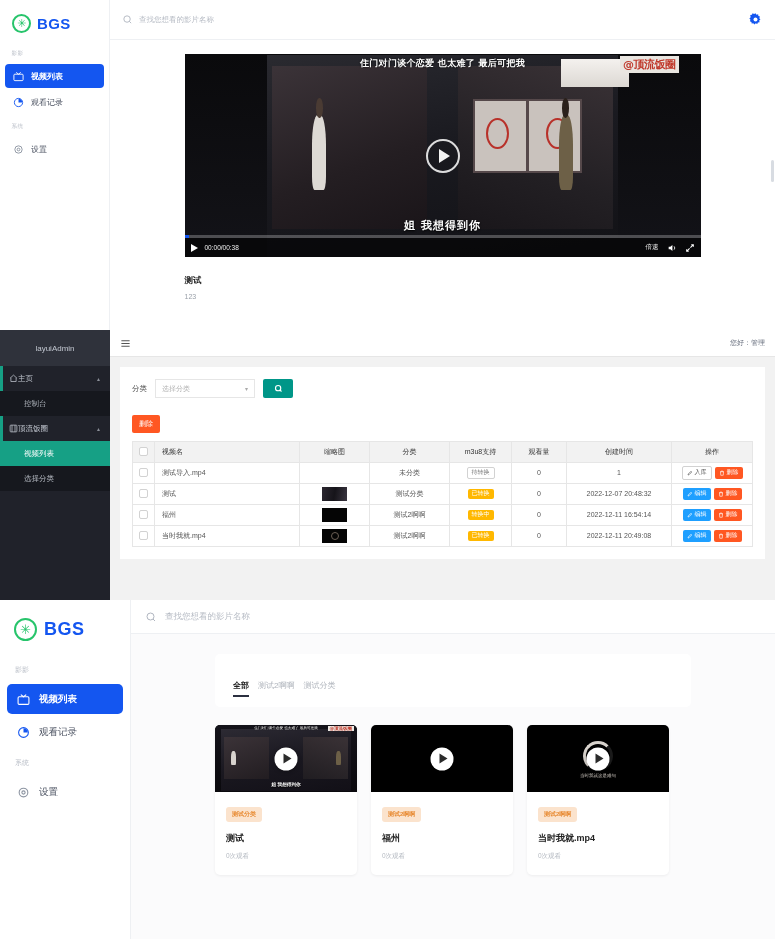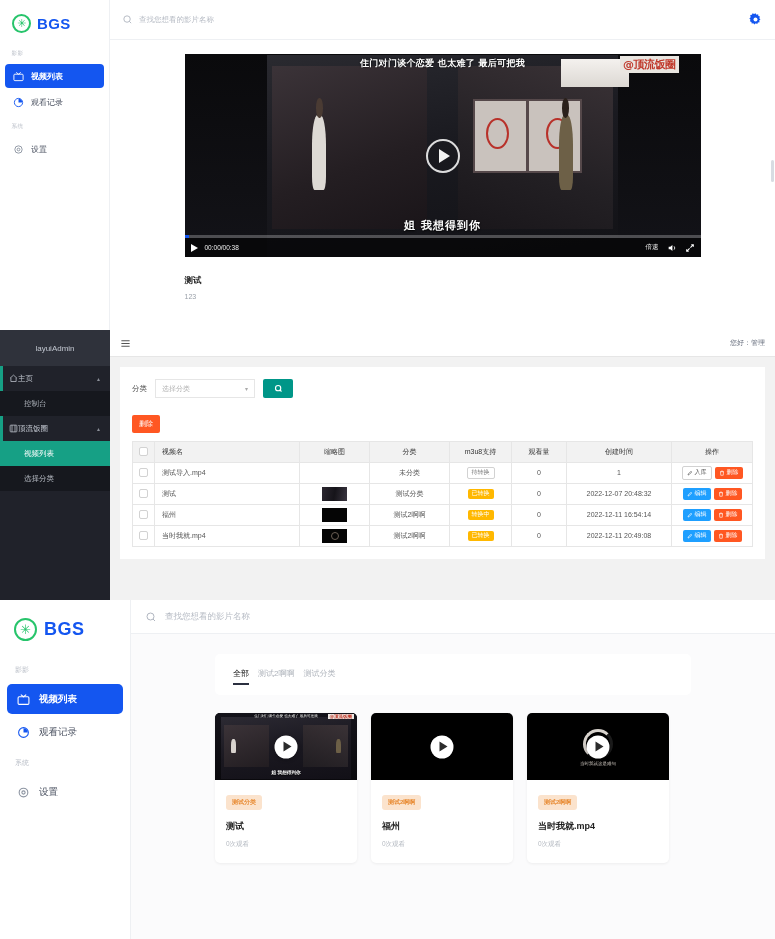--- a/index.html
+++ b/index.html
@@ -259,21 +259,21 @@
   }
   .srch3-ic { width: 12px; height: 12px; color: #b0b6c0; margin-right: 8px; }
   .srch3-ph { font-size: 8.5px; color: #b6bbc4; }
   .p3-body { flex: 1; padding: 20px 0 0 0; }
   .tabs-card {
     margin: 0 84px 0 84px; background: #fff; border-radius: 5px;
     padding: 14px 18px 10px 18px;
   }
   .tabs { display: flex; align-items: flex-end; gap: 9px; }
   .tab { font-size: 8px; color: #aeb3bb; cursor: pointer; padding-bottom: 6px; position: relative; }
-  .tab.active { color: #222; font-weight: normal; }
+  .tab.active { color: #222; font-weight: bold; margin-top: 12px; }
   .tab.active:after {
     content:''; position:absolute; left:0; right:0; bottom:0; height:2px; background:#2b3040;
   }
   .cards {
     display: flex; gap: 14px; margin: 18px 84px 0 84px;
   }
   .vcard {
     width: 142px; background: #fff; border-radius: 5px; overflow: hidden;
     box-shadow: 0 1px 3px rgba(0,0,0,.06); cursor: pointer;
   }

